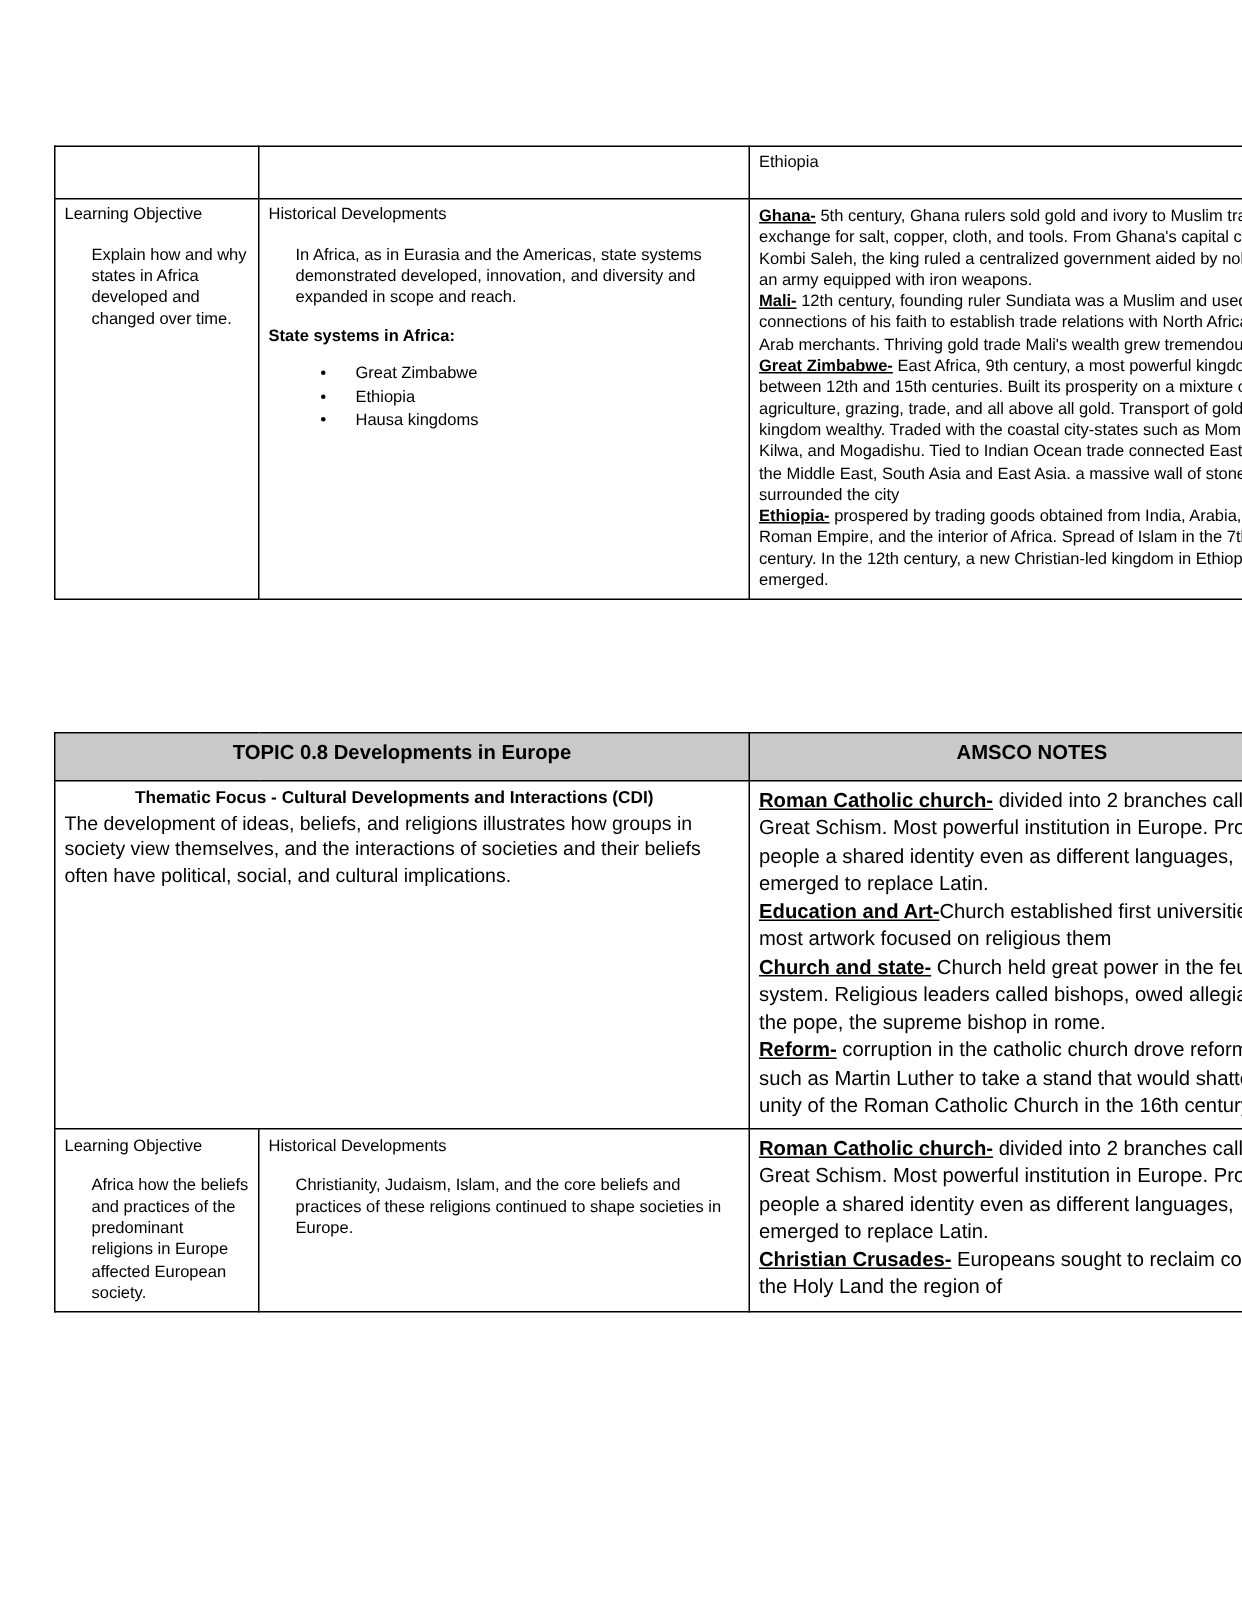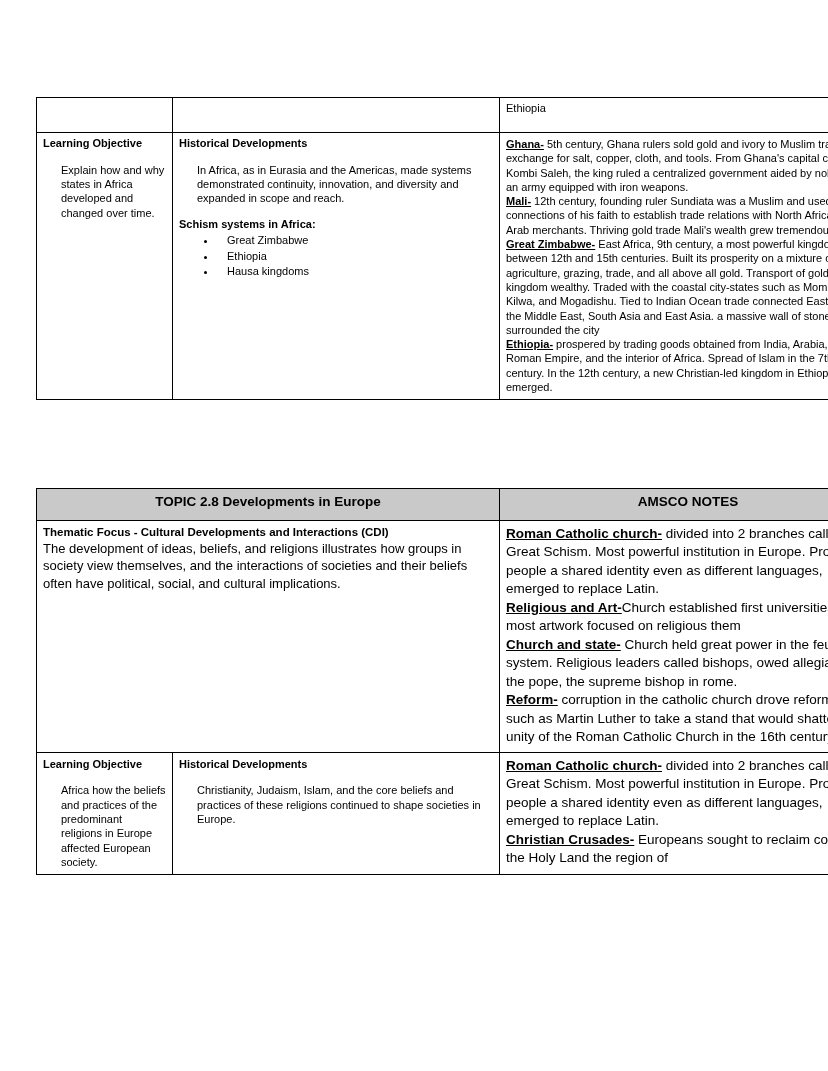--- a/index.html
+++ b/index.html
@@ -49,42 +49,42 @@
 
   .t1-topcell {
     height: 25px;
     font-size: 13px;
     line-height: 1.4;
     padding-top: 5px;
   }
   .t1-topcell-blank { }
 
   .cell-heading {
-    font-weight: bold;
+    font-weight: normal;
     font-size: 11px;
     margin: 0 0 12px 0;
     display: block;
   }
   .cell-body {
     display: block;
     font-size: 11px;
     line-height: 1.3;
     margin-left: 18px;
   }
   .cell-body + .cell-subhead {
     margin-top: 12px;
   }
   .cell-subhead {
     display: block;
     font-weight: bold;
     font-size: 11px;
     margin-bottom: 1px;
   }
   ul.bullets {
-    margin: 0;
+    margin: 10px;
     padding-left: 38px;
     list-style-type: disc;
   }
   ul.bullets li {
     font-size: 11px;
     line-height: 1.45;
     padding-left: 10px;
   }
 
   
@@ -119,20 +119,21 @@
     padding-top: 6px;
     padding-bottom: 6px;
   }
 
   .t2-focus-cell { padding-top: 6px; }
   .focus-title {
     display: block;
     font-weight: bold;
     font-size: 11.5px;
     line-height: 1.3;
+    margin-left: 47px;
   }
   .focus-body {
     display: block;
     font-size: 13px;
     line-height: 1.33;
   }
 
   .t2-notes-cell { padding-top: 6px; padding-left: 8px; }
   .notes-p-lg {
     display: block;
@@ -164,22 +165,22 @@
 
       <tr>
 
         <td>
           <span class="cell-heading">Learning Objective</span>
           <span class="cell-body">Explain how and why states in Africa developed and changed over time.</span>
         </td>
 
         <td>
           <span class="cell-heading">Historical Developments</span>
-          <span class="cell-body">In Africa, as in Eurasia and the Americas, made systems demonstrated continuity, innovation, and diversity and expanded in scope and reach.</span>
-          <span class="cell-subhead">Schism systems in Africa:</span>
+          <span class="cell-body">In Africa, as in Eurasia and the Americas, state systems demonstrated developed, innovation, and diversity and expanded in scope and reach.</span>
+          <span class="cell-subhead">State systems in Africa:</span>
           <ul class="bullets">
             <li>Great Zimbabwe</li>
             <li>Ethiopia</li>
             <li>Hausa kingdoms</li>
           </ul>
         </td>
 
         <td>
           <p class="notes-p"><span class="notes-lead">Ghana-</span><span> 5th century, Ghana rulers sold gold and ivory to Muslim traders in exchange for salt, copper, cloth, and tools. From Ghana's capital city, Kombi Saleh, the king ruled a centralized government aided by noles and an army equipped with iron weapons.</span></p>
           <p class="notes-p"><span class="notes-lead">Mali-</span><span> 12th century, founding ruler Sundiata was a Muslim and used connections of his faith to establish trade relations with North African and Arab merchants. Thriving gold trade Mali's wealth grew tremendously.</span></p>
@@ -192,32 +193,32 @@
 
   <table class="doc-table" id="table-europe">
     <colgroup>
       <col class="col-lo">
         <col class="col-hd">
         <col class="col-notes">
     </colgroup>
     <tbody>
 
       <tr>
-        <td class="hdr-cell" colspan="2">TOPIC 2.8 Developments in Europe</td>
+        <td class="hdr-cell" colspan="2">TOPIC 0.8 Developments in Europe</td>
         <td class="hdr-cell">AMSCO NOTES</td>
       </tr>
 
       <tr>
         <td class="t2-focus-cell" colspan="2">
           <span class="focus-title">Thematic Focus - Cultural Developments and Interactions (CDI)</span>
           <span class="focus-body">The development of ideas, beliefs, and religions illustrates how groups in society view themselves, and the interactions of societies and their beliefs often have political, social, and cultural implications.</span>
         </td>
         <td class="t2-notes-cell">
           <p class="notes-p-lg"><span class="notes-lead">Roman Catholic church-</span><span> divided into 2 branches called the Great Schism. Most powerful institution in Europe. Provided people a shared identity even as different languages, emerged to replace Latin.</span></p>
-          <p class="notes-p-lg"><span class="notes-lead">Religious and Art-</span><span>Church established first universities and most artwork focused on religious them</span></p>
+          <p class="notes-p-lg"><span class="notes-lead">Education and Art-</span><span>Church established first universities and most artwork focused on religious them</span></p>
           <p class="notes-p-lg"><span class="notes-lead">Church and state-</span><span> Church held great power in the feudal system. Religious leaders called bishops, owed allegiance to the pope, the supreme bishop in rome.</span></p>
           <p class="notes-p-lg"><span class="notes-lead">Reform-</span><span> corruption in the catholic church drove reformers such as Martin Luther to take a stand that would shatter the unity of the Roman Catholic Church in the 16th century.</span></p>
         </td>
       </tr>
 
       <tr>
         <td class="t2-lo-cell">
           <span class="cell-heading">Learning Objective</span>
           <span class="cell-body">Africa how the beliefs and practices of the predominant religions in Europe affected European society.</span>
         </td>

